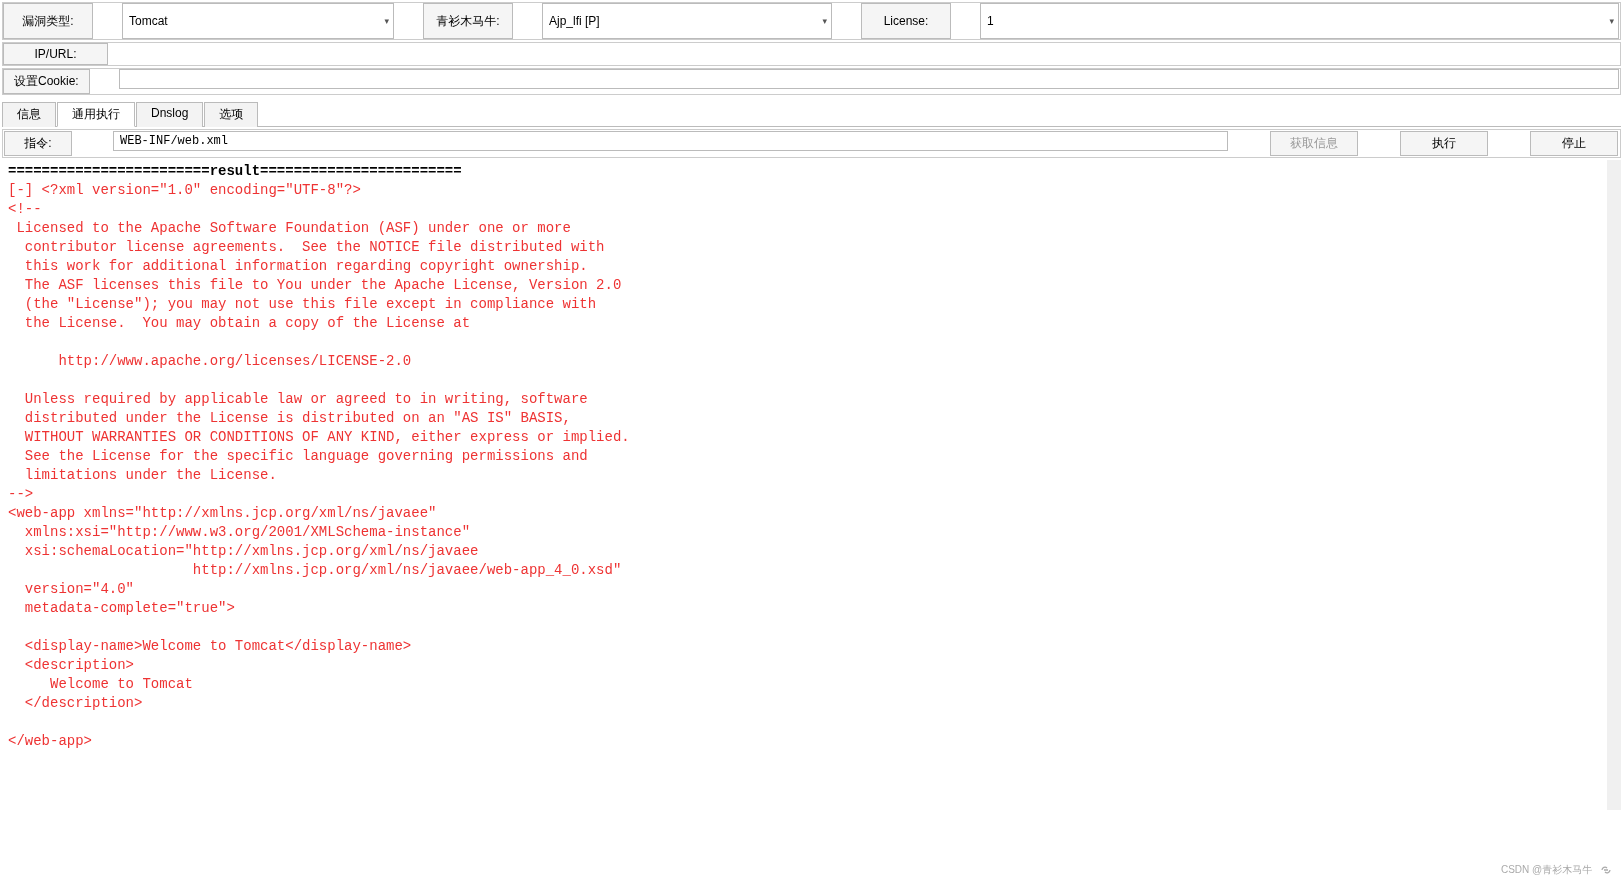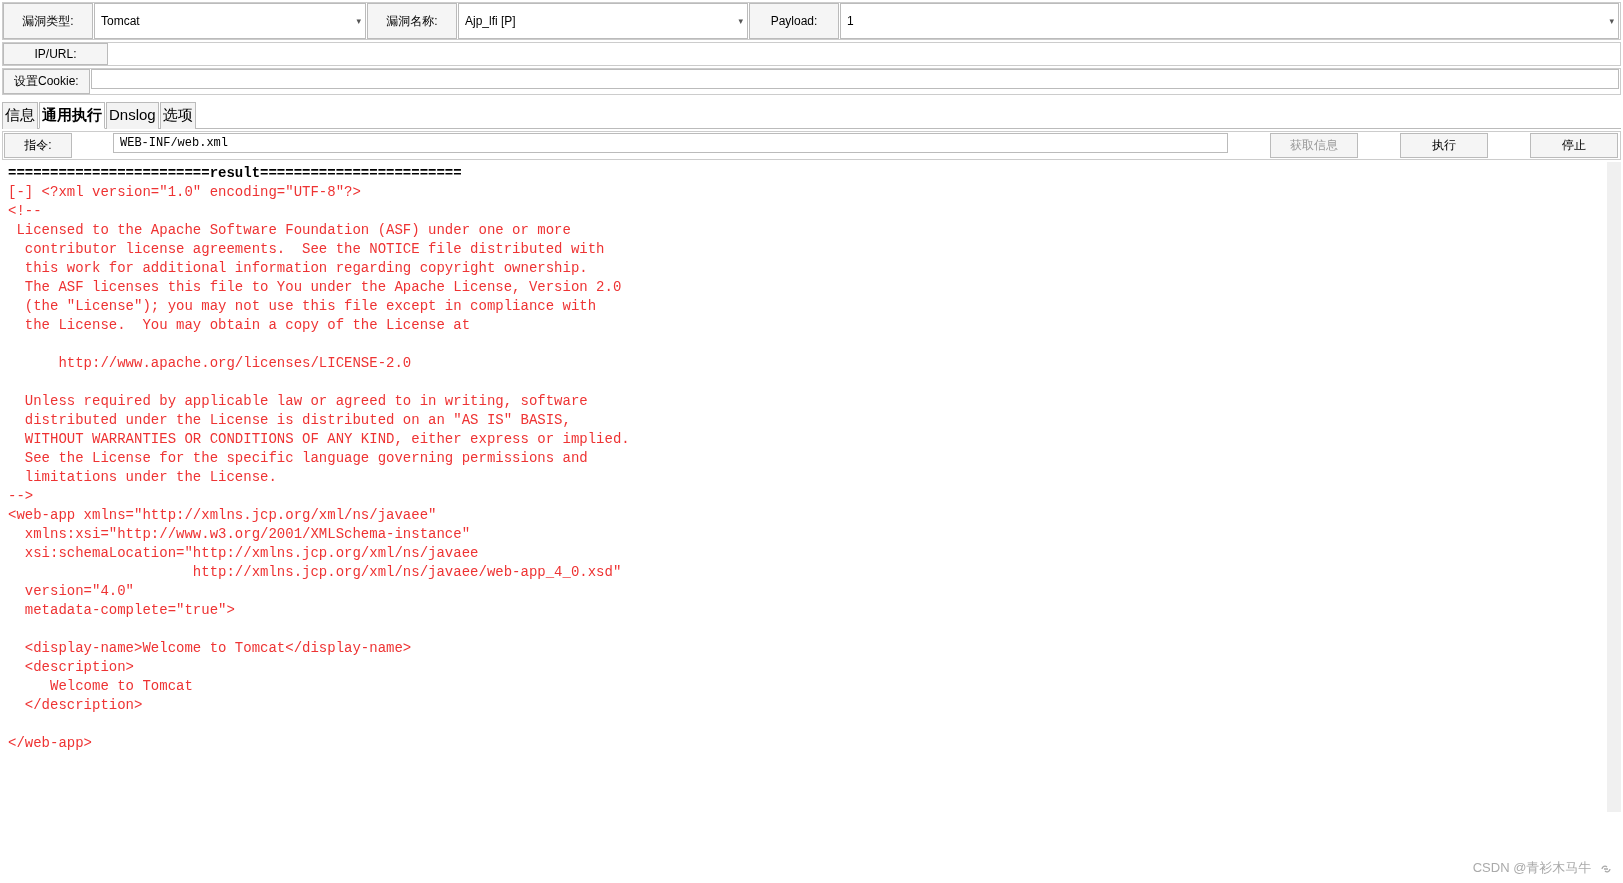--- a/index.html
+++ b/index.html
@@ -10,20 +10,21 @@
       color: #000000;
       width: 1623px;
       height: 883px;
       overflow: hidden;
     }
     .row {
       display: flex;
       align-items: stretch;
       border: 1px solid #ccc;
       margin: 2px;
+      gap: 28px;
     }
     .label-cell {
       background: #f5f5f5;
       border: 1px solid #bbb;
       display: flex;
       align-items: center;
       justify-content: center;
       padding: 3px 10px;
       font-size: 12px;
       min-width: 90px;
@@ -81,32 +82,32 @@
     }
     .tabs {
       display: flex;
       margin: 6px 2px 0 2px;
       border-bottom: 1px solid #bbb;
       position: relative;
     }
     .tab {
       border: 1px solid #bbb;
       border-bottom: none;
-      padding: 3px 2px;
+      padding: 3px 14px;
       margin-right: 1px;
       background: #f3f3f3;
-      font-size: 15px;
+      font-size: 12px;
       cursor: pointer;
       position: relative;
       top: 1px;
     }
     .tab.active {
       background: #ffffff;
       border-bottom: 1px solid #fff;
-      font-weight: bold;
+      font-weight: normal;
     }
     .cmd-row {
       display: flex;
       align-items: stretch;
       margin: 2px;
       border: 1px solid #ccc;
       padding: 1px;
       gap: 40px;
     }
     .cmd-input {
@@ -159,40 +160,40 @@
       top: 0;
       width: 14px;
       height: 80px;
       background: #c5c5c5;
     }
     .watermark {
       position: absolute;
       right: 10px;
       bottom: 6px;
       color: #aaa;
-      font-size: 13px;
+      font-size: 10px;
       font-family: sans-serif;
     }
     .watermark svg { vertical-align: middle; margin-left: 4px; }
   </style>
 </head>
 <body>
 
 <div class="row">
   <div class="label-cell">漏洞类型:</div>
   <div class="select-box" style="flex:0 0 272px">
     <span>Tomcat</span>
     <span class="arrow">▾</span>
   </div>
-  <div class="label-cell">漏洞名称:</div>
+  <div class="label-cell">青衫木马牛:</div>
   <div class="select-box" style="flex:0 0 290px">
     <span>Ajp_lfi [P]</span>
     <span class="arrow">▾</span>
   </div>
-  <div class="label-cell">Payload:</div>
+  <div class="label-cell">License:</div>
   <div class="select-box" style="flex:1">
     <span>1</span>
     <span class="arrow">▾</span>
   </div>
 </div>
 
 <div class="row">
   <div class="label-cell" style="min-width:105px">IP/URL:</div>
 </div>
 

